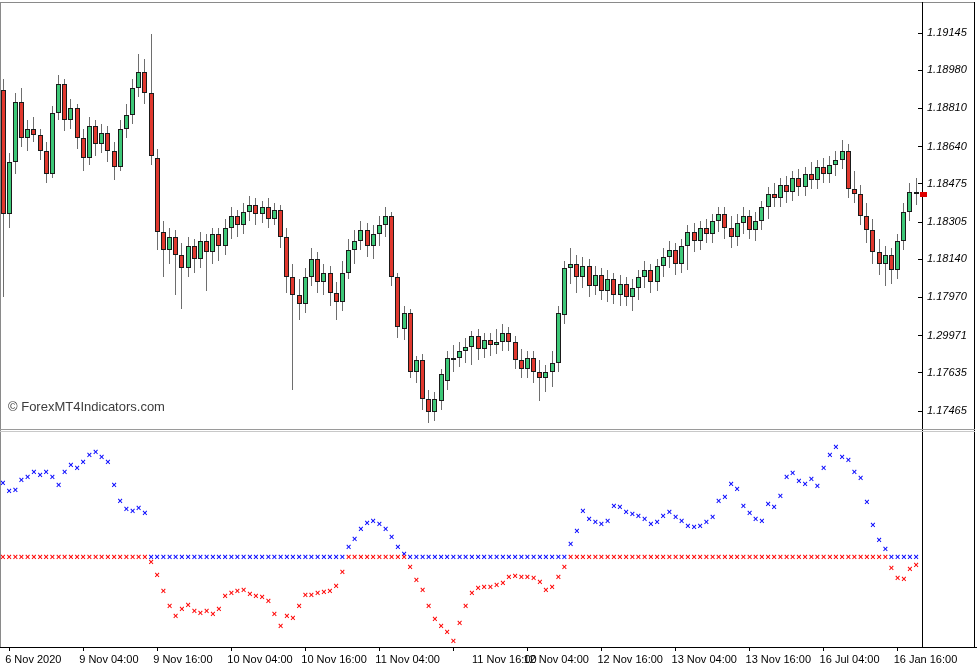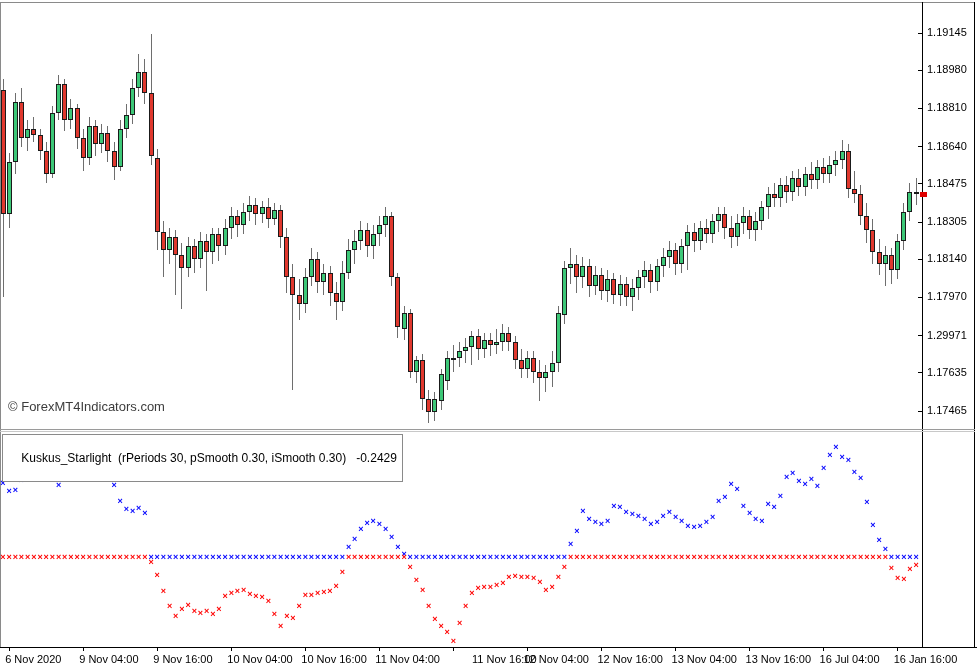--- a/index.html
+++ b/index.html
@@ -326,21 +326,21 @@
       <div class="wick" style="left: 909.49px; top: 180.645px; height: 38.2551px; background: rgb(110, 110, 110);"></div>
       <div class="body" style="left: 907.49px; top: 189.646px; height: 20.2527px; background: rgb(61, 200, 120);"></div>
       <div class="wick" style="left: 915.66px; top: 176.144px; height: 27.0036px; background: rgb(110, 110, 110);"></div>
       <div class="body" style="left: 913.66px; top: 189.646px; height: 2.2503px; background: rgb(224, 56, 46);"></div>
     </div>
 
 
   <div class="watermark" style="left:8px;top:399px;">© ForexMT4Indicators.com</div>
 
   <div class="vline" style="left:922px;top:2px;height:645px;"></div>
-  <div class="abs" id="price-axis" style="left:918px;top:2px;width:59px;height:427px;">
+  <div class="abs" id="price-axis" style="left:918px;top:2px;width:59px;height:427px;font-style:italic;">
       <div class="tick" style="left: 0px; top: 30.5px; width: 4px; height: 1px;"></div>
       <span class="axis-label" style="left: 9px; top: 24px;">1.19145</span>
       <div class="tick" style="left: 0px; top: 67.6299px; width: 4px; height: 1px;"></div>
       <span class="axis-label" style="left: 9px; top: 61.1299px;">1.18980</span>
       <div class="tick" style="left: 0px; top: 105.885px; width: 4px; height: 1px;"></div>
       <span class="axis-label" style="left: 9px; top: 99.385px;">1.18810</span>
       <div class="tick" style="left: 0px; top: 144.14px; width: 4px; height: 1px;"></div>
       <span class="axis-label" style="left: 9px; top: 137.64px;">1.18640</span>
       <div class="tick" style="left: 0px; top: 181.27px; width: 4px; height: 1px;"></div>
       <span class="axis-label" style="left: 9px; top: 174.77px;">1.18475</span>
@@ -655,23 +655,20 @@
       <span class="xmark" style="left: 891.48px; top: 126px; color: rgb(0, 0, 255);">×</span>
       <span class="xmark" style="left: 897.65px; top: 146.992px; color: rgb(255, 0, 0);">×</span>
       <span class="xmark" style="left: 897.65px; top: 126px; color: rgb(0, 0, 255);">×</span>
       <span class="xmark" style="left: 903.82px; top: 147.976px; color: rgb(255, 0, 0);">×</span>
       <span class="xmark" style="left: 903.82px; top: 126px; color: rgb(0, 0, 255);">×</span>
       <span class="xmark" style="left: 909.99px; top: 138.136px; color: rgb(255, 0, 0);">×</span>
       <span class="xmark" style="left: 909.99px; top: 126px; color: rgb(0, 0, 255);">×</span>
       <span class="xmark" style="left: 916.16px; top: 133.967px; color: rgb(255, 0, 0);">×</span>
       <span class="xmark" style="left: 916.16px; top: 126px; color: rgb(0, 0, 255);">×</span>
     </div>
-  <div class="titlebox" style="left:2px;top:434px;">
-    <span>Kuskus_Starlight  (rPeriods 30, pSmooth 0.30, iSmooth 0.30)</span><span>   </span><span>-0.2429</span>
-  </div>
 
   <div class="hline" style="left:0;top:647px;width:977px;background:#000;"></div>
   <div class="abs" id="time-axis" style="left:0;top:647px;width:977px;height:23px;">
       <div class="tick" style="left: 8.67px; top: 0px; width: 1px; height: 4px;"></div>
       <span class="datelabel" style="left: 5.17px; top: 6px;">6 Nov 2020</span>
       <div class="tick" style="left: 82.71px; top: 0px; width: 1px; height: 4px;"></div>
       <span class="datelabel" style="left: 79.21px; top: 6px;">9 Nov 04:00</span>
       <div class="tick" style="left: 156.75px; top: 0px; width: 1px; height: 4px;"></div>
       <span class="datelabel" style="left: 153.25px; top: 6px;">9 Nov 16:00</span>
       <div class="tick" style="left: 230.79px; top: 0px; width: 1px; height: 4px;"></div>

